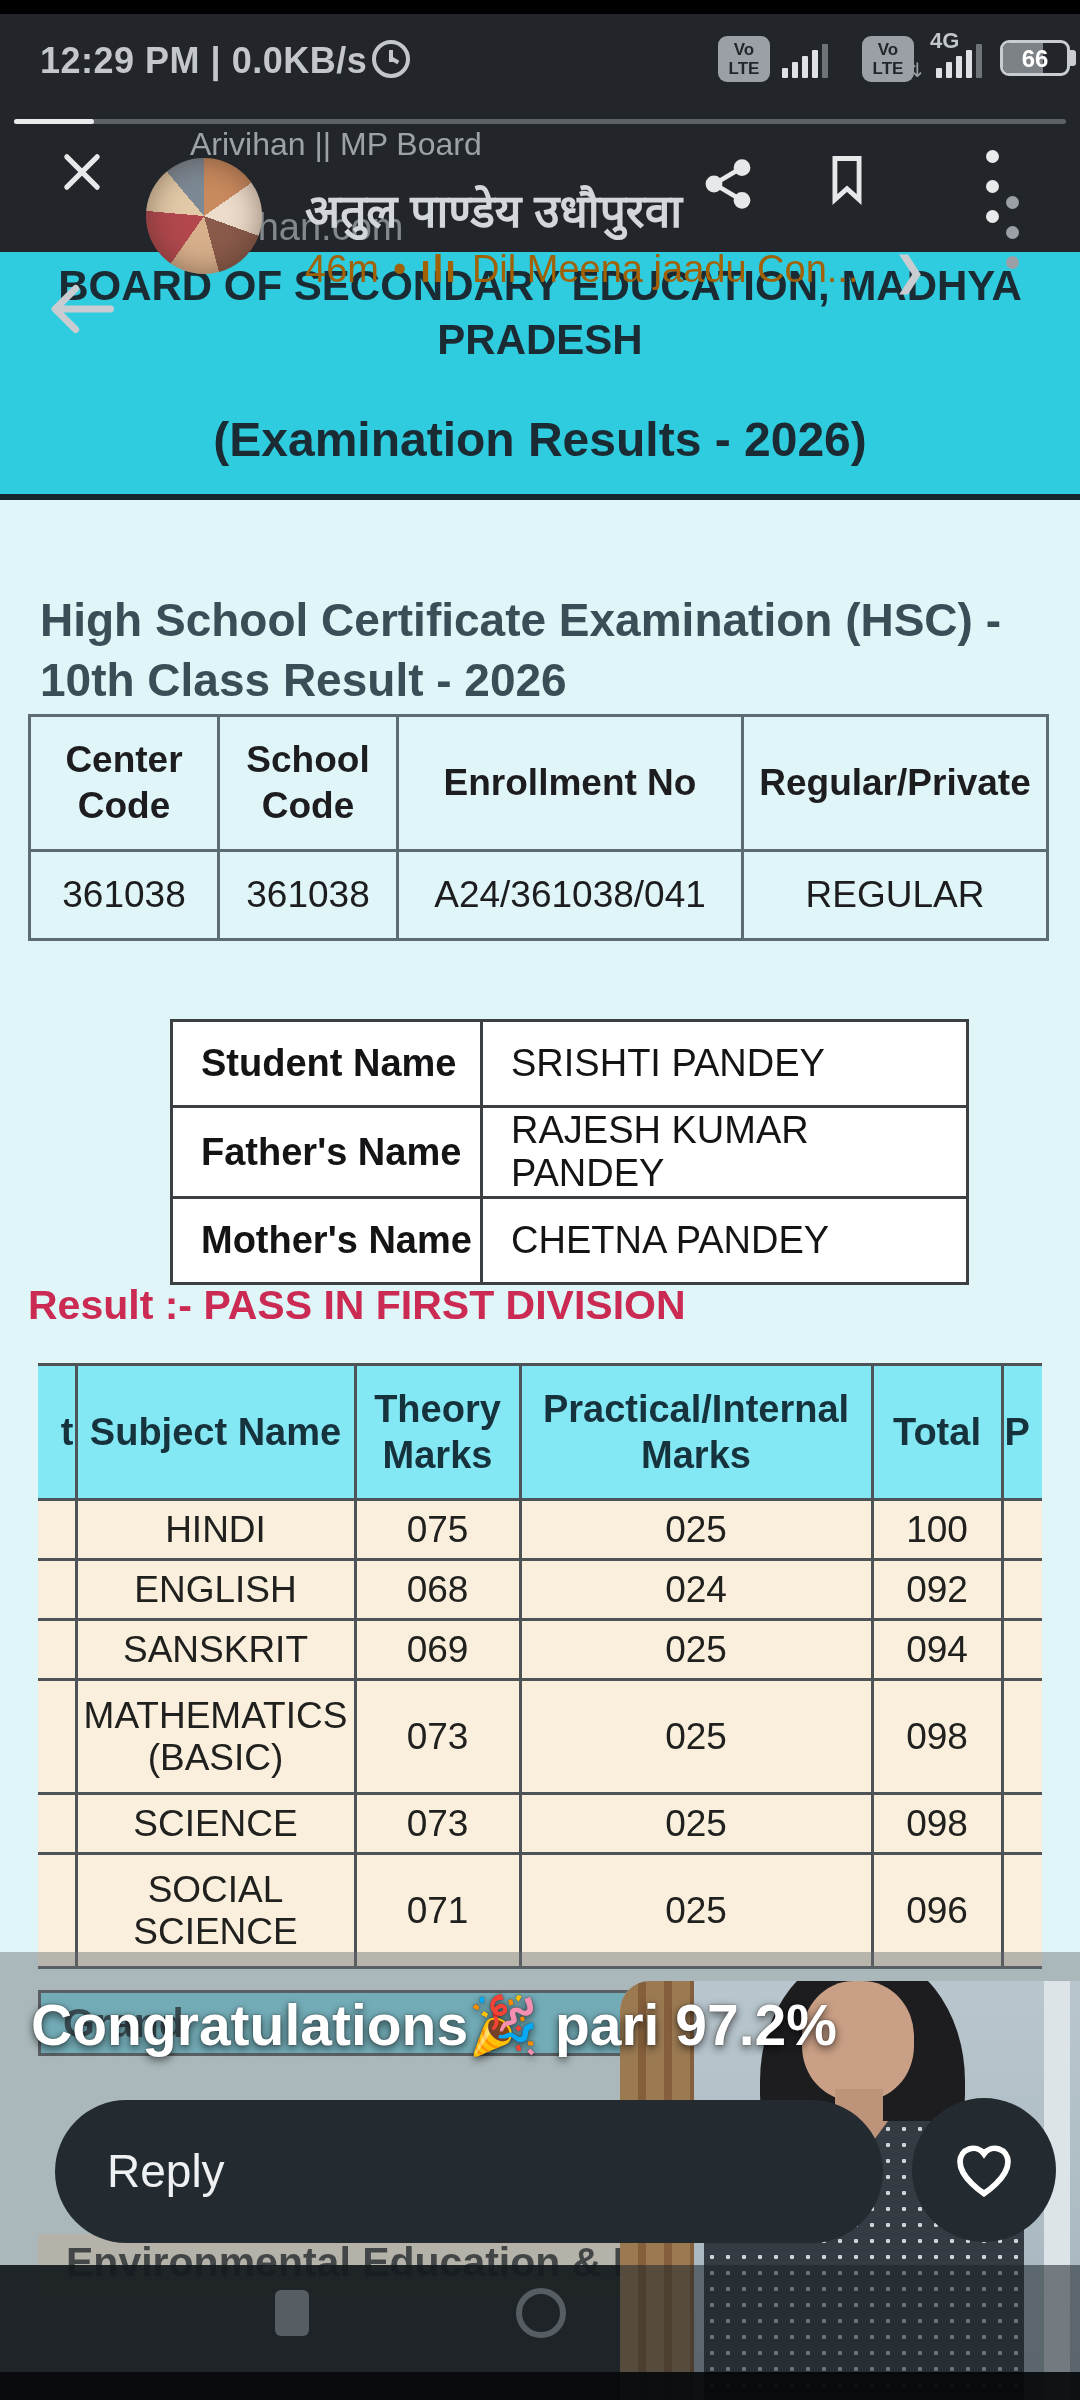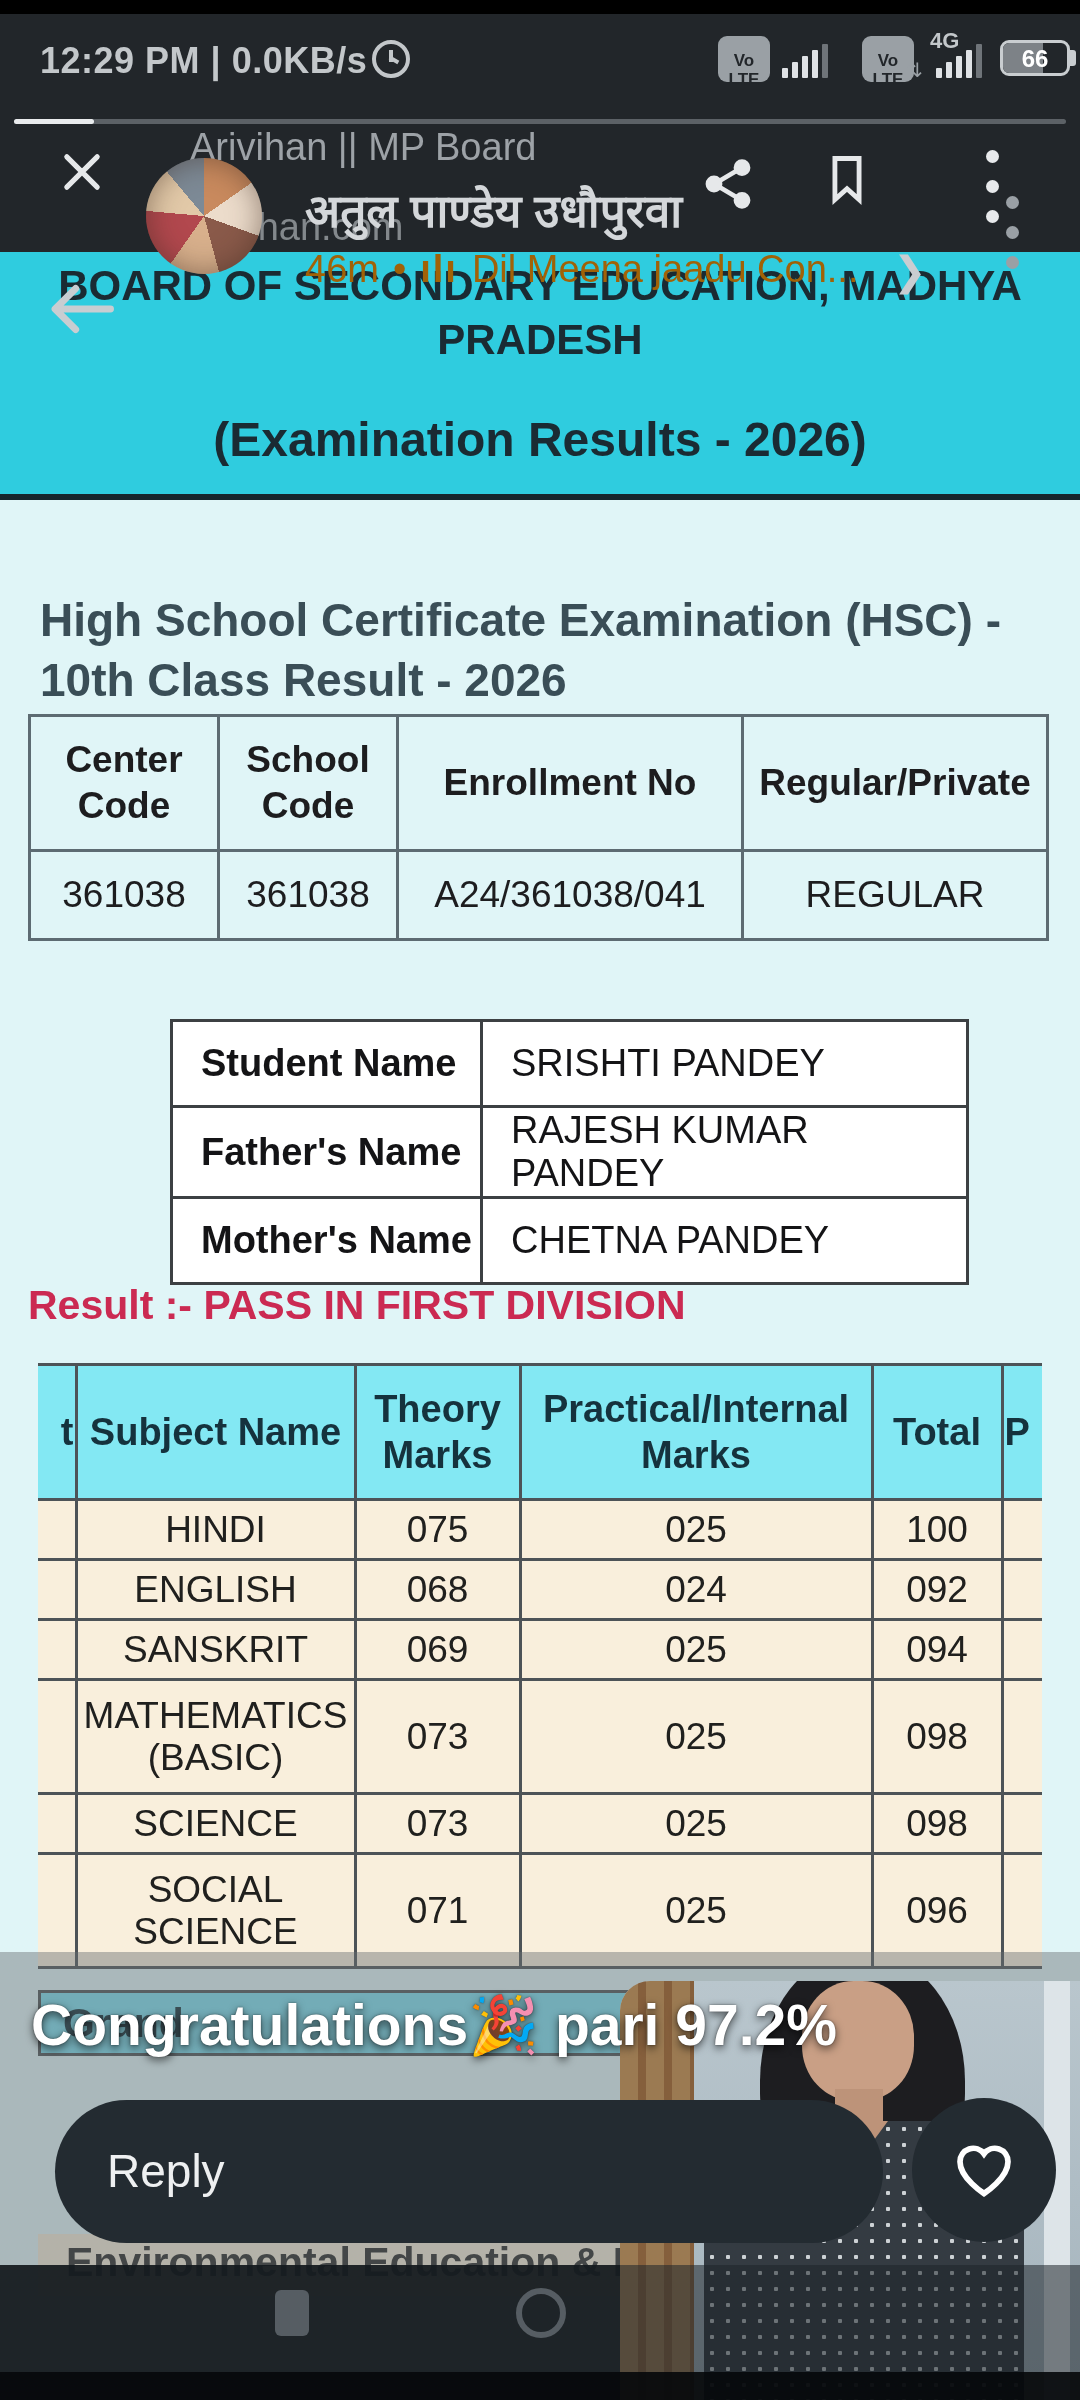--- a/index.html
+++ b/index.html
@@ -8,35 +8,35 @@
   .abs{position:absolute;}
 
   
   .notch{left:0;top:0;width:1080px;height:14px;background:#000;}
   .dark-head{left:0;top:14px;width:1080px;height:238px;background:#22262a;}
   .sb-text{left:40px;top:40px;font-size:36px;font-weight:bold;color:#c3c7ca;letter-spacing:.5px;}
   .clock-ic{left:372px;top:40px;width:38px;height:38px;border:4px solid #c3c7ca;border-radius:50%;box-sizing:border-box;}
   .clock-ic:after{content:"";position:absolute;left:13px;top:6px;width:4px;height:12px;background:#c3c7ca;}
   .clock-ic:before{content:"";position:absolute;left:13px;top:14px;width:10px;height:4px;background:#c3c7ca;transform:rotate(30deg);}
   .volte{width:52px;height:46px;background:#9aa0a5;border-radius:9px;color:#22262a;
-    font-size:17px;font-weight:bold;text-align:center;line-height:1.1;padding-top:16px;box-sizing:border-box;}
+    font-size:17px;font-weight:bold;text-align:center;line-height:1.1;padding-top:5px;box-sizing:border-box;}
   .bars{display:flex;align-items:flex-end;gap:4px;}
   .bars i{display:block;width:6px;background:#dfe2e5;border-radius:1px;}
   .bars i.dim{background:#6f7479;}
   .netlbl{font-size:22px;font-weight:bold;color:#c3c7ca;}
   .arrows{font-size:20px;color:#9aa0a5;}
   .batt{width:70px;height:36px;border:3px solid #c9cdd0;border-radius:9px;position:relative;box-sizing:border-box;overflow:hidden;}
   .batt .lvl{position:absolute;left:0;top:0;bottom:0;width:62%;background:#7d8287;}
   .batt .pct{position:absolute;left:0;right:0;top:2px;text-align:center;font-size:24px;font-weight:bold;color:#fff;}
   .batt-nub{width:7px;height:16px;background:#c9cdd0;border-radius:0 3px 3px 0;}
 
   .progress{left:14px;top:119px;width:1052px;height:5px;background:#5c6166;border-radius:3px;}
   .progress .seg{position:absolute;left:0;top:0;width:80px;height:5px;background:#e9ebed;border-radius:3px;}
 
-  .page-title{left:190px;top:126px;font-size:38px;color:#9da2a7;}
+  .page-title{left:190px;top:126px;font-size:32px;color:#9da2a7;}
   .watermark{left:188px;top:206px;font-size:38px;color:#83888c;z-index:1;}
   .poster-name{left:305px;top:178px;font-size:46px;font-weight:bold;color:#d4d7da;z-index:3;}
   .sub-line{left:305px;top:248px;font-size:38px;color:#a16207;z-index:3;display:flex;gap:14px;align-items:baseline;}
   .music{font-weight:bold;letter-spacing:2px;}
   .avatar{left:146px;top:158px;width:116px;height:116px;border-radius:50%;z-index:3;
     background:conic-gradient(#c98a5e 0 55deg,#ecdccb 55deg 110deg,#8a5a4a 110deg 165deg,#d8b08c 165deg 215deg,#b2484e 215deg 275deg,#e2c9a8 275deg 320deg,#7d8a96 320deg 360deg);
     box-shadow:inset 0 0 30px rgba(60,40,30,.5);}
   .icon-btn{z-index:3;}
   .dots{width:14px;z-index:3;}
   .dots b{display:block;width:13px;height:13px;border-radius:50%;margin-bottom:17px;}

